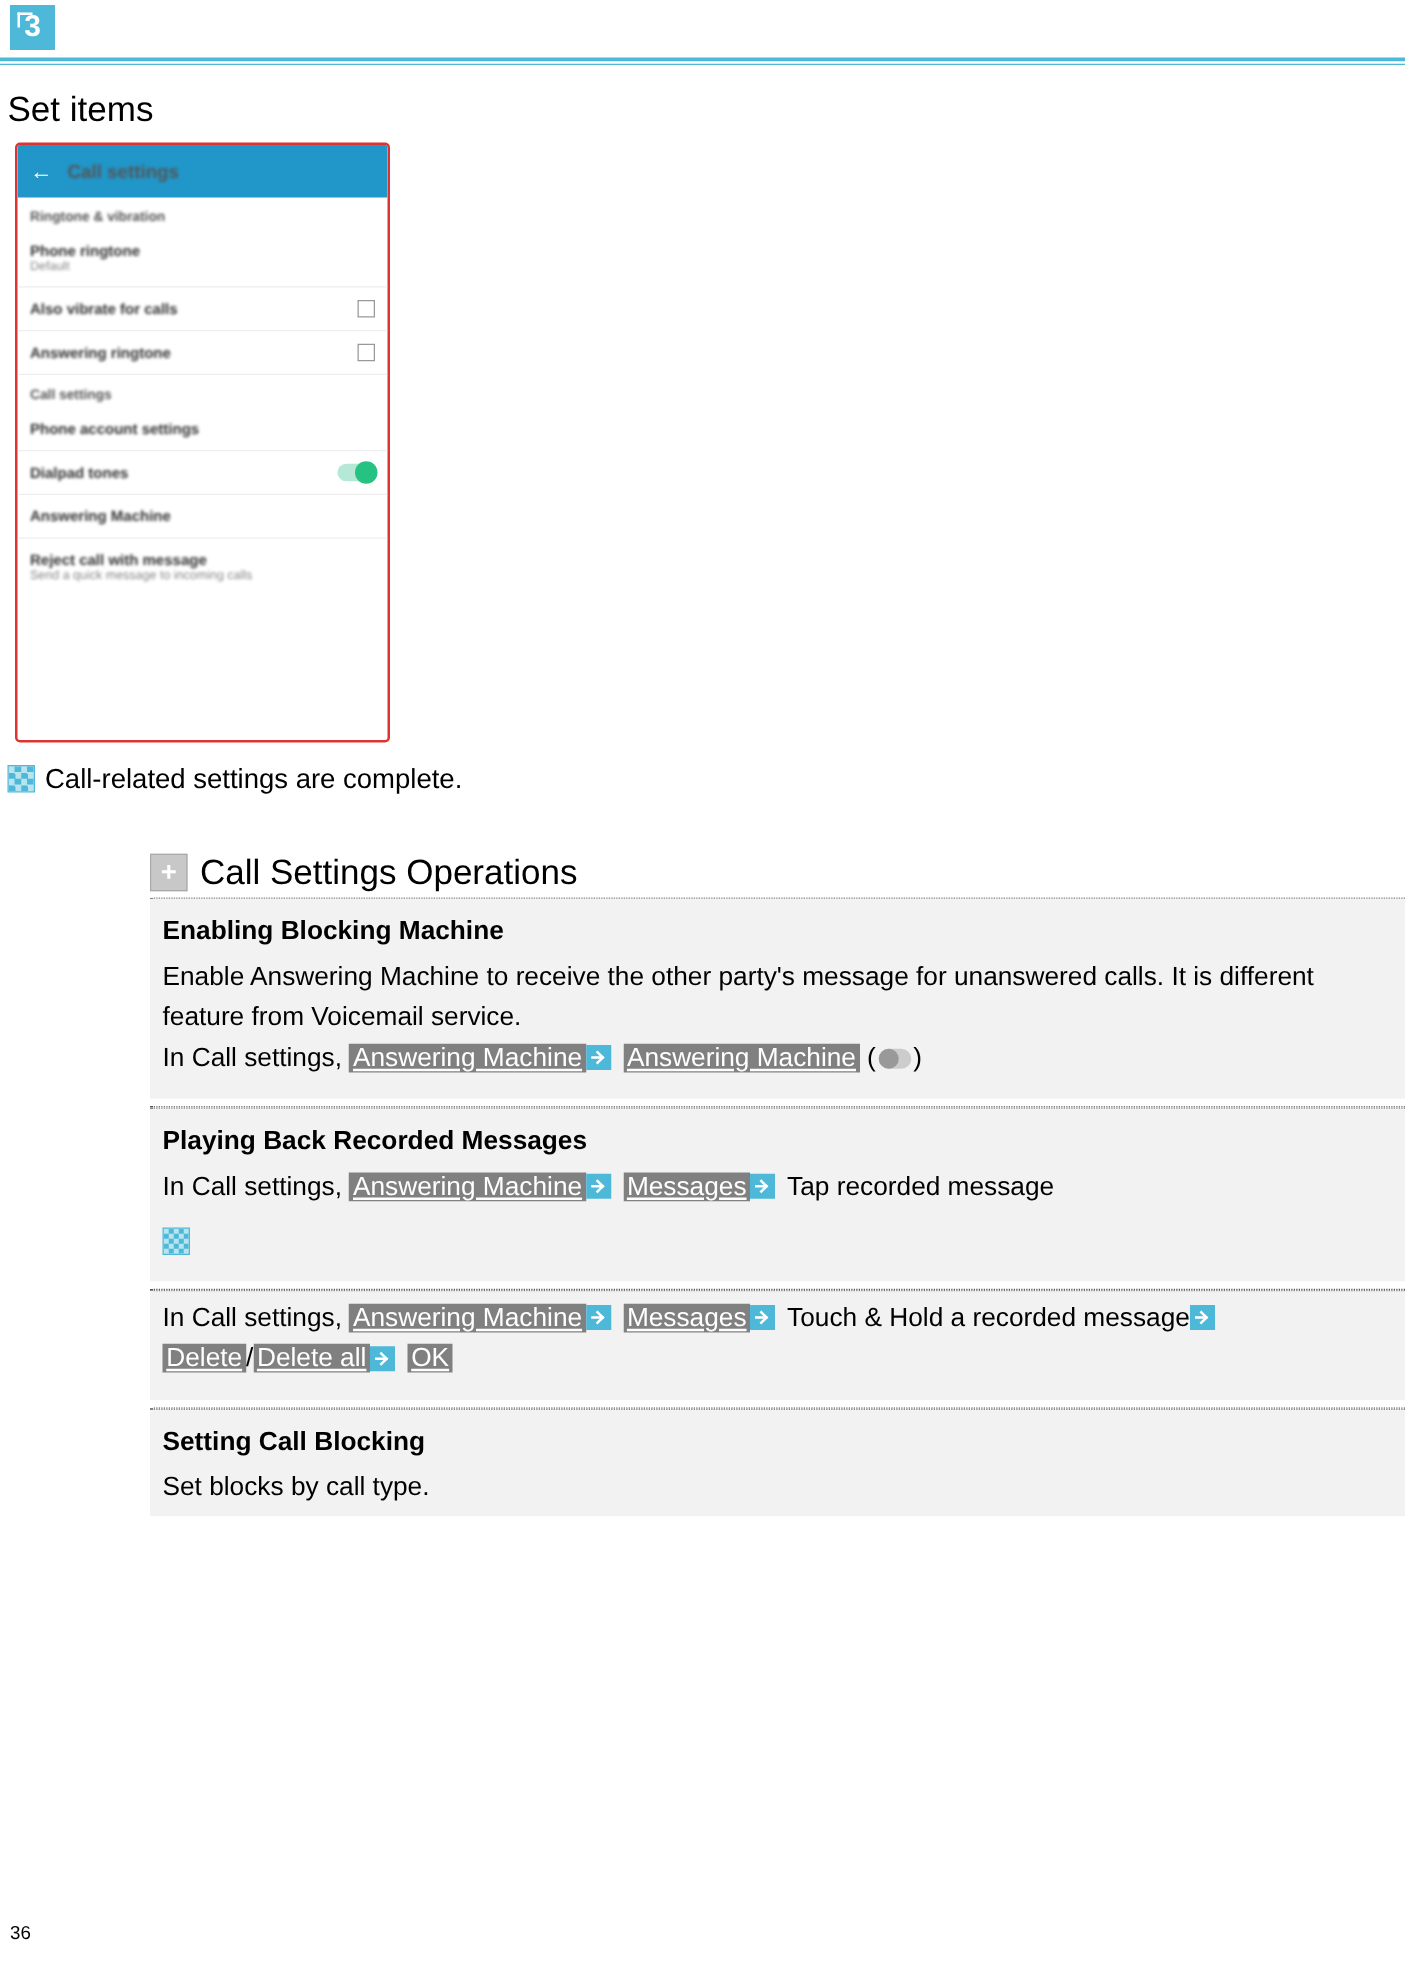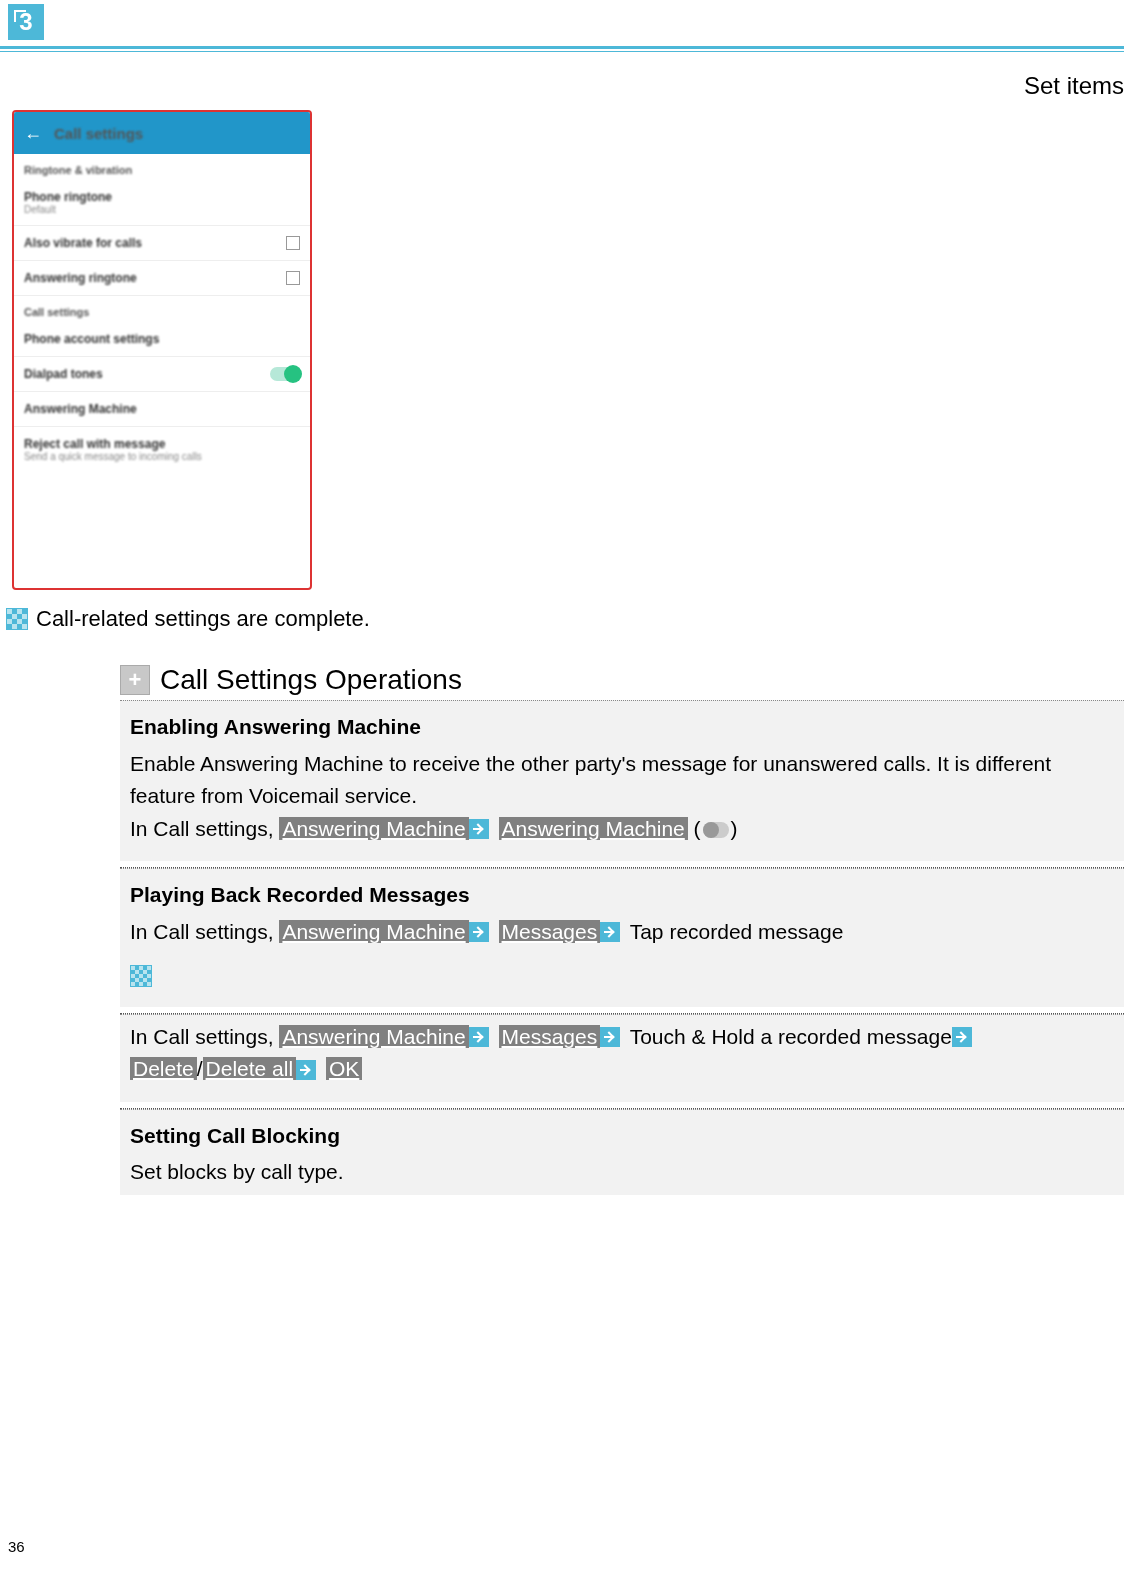--- a/index.html
+++ b/index.html
@@ -36,23 +36,22 @@
     border: none;
     border-top: 3px solid #4db8d8;
     margin: 6px 0 0 0;
   }
   .hr-thin {
     border: none;
     border-top: 1px solid #4db8d8;
     margin: 2px 0 20px 0;
   }
   .set-items {
-    font-size: 24px;
+    font-size: 28px;
     margin: 0 0 10px 6px;
-    text-align: right;
   }
   .phone-shot {
     width: 300px;
     height: 480px;
     border: 2px solid #d33;
     border-radius: 4px;
     margin: 6px 0 16px 12px;
     background: #fff;
     overflow: hidden;
     position: relative;
@@ -108,21 +107,21 @@
   .phone-toggle::after{
     content:"";position:absolute;right:-2px;top:-2px;width:18px;height:18px;
     background:#26c281;border-radius:50%;
   }
   .blur-text { filter: blur(1.3px); color:#555; }
 
   .result-row {
     display: flex;
     align-items: center;
     gap: 8px;
-    margin: 14px 0 32px 6px;
+    margin: 14px 0 46px 6px;
     font-size: 22px;
   }
   .check-icon {
     width: 22px; height: 22px;
     background: repeating-conic-gradient(#4db8d8 0 25%, #b8e4ef 0 50%) 0 0/10px 10px;
     border: 1px solid #4db8d8;
   }
 
   .ops-container {
     margin-left: 120px;
@@ -264,21 +263,21 @@
   <span>Call-related settings are complete.</span>
 </div>
 
 <div class="ops-container">
   <div class="ops-header">
     <div class="plus-box">+</div>
     <div class="ops-title">Call Settings Operations</div>
   </div>
 
   <div class="op-block">
-    <h4>Enabling Answering Machine</h4>
+    <h4>Enabling Blocking Machine</h4>
     <div>Enable Answering Machine to receive the other party's message for unanswered calls. It is different feature from Voicemail service.</div>
     <div>
       <span>In Call settings, </span><span class="chip">Answering Machine</span><span class="arrow-icon"></span>
       <span class="chip">Answering Machine</span><span> (</span><span class="toggle-small"></span><span>)</span>
     </div>
   </div>
 
   <hr class="dotted-sep">
   <div class="op-block">
     <h4>Playing Back Recorded Messages</h4>

